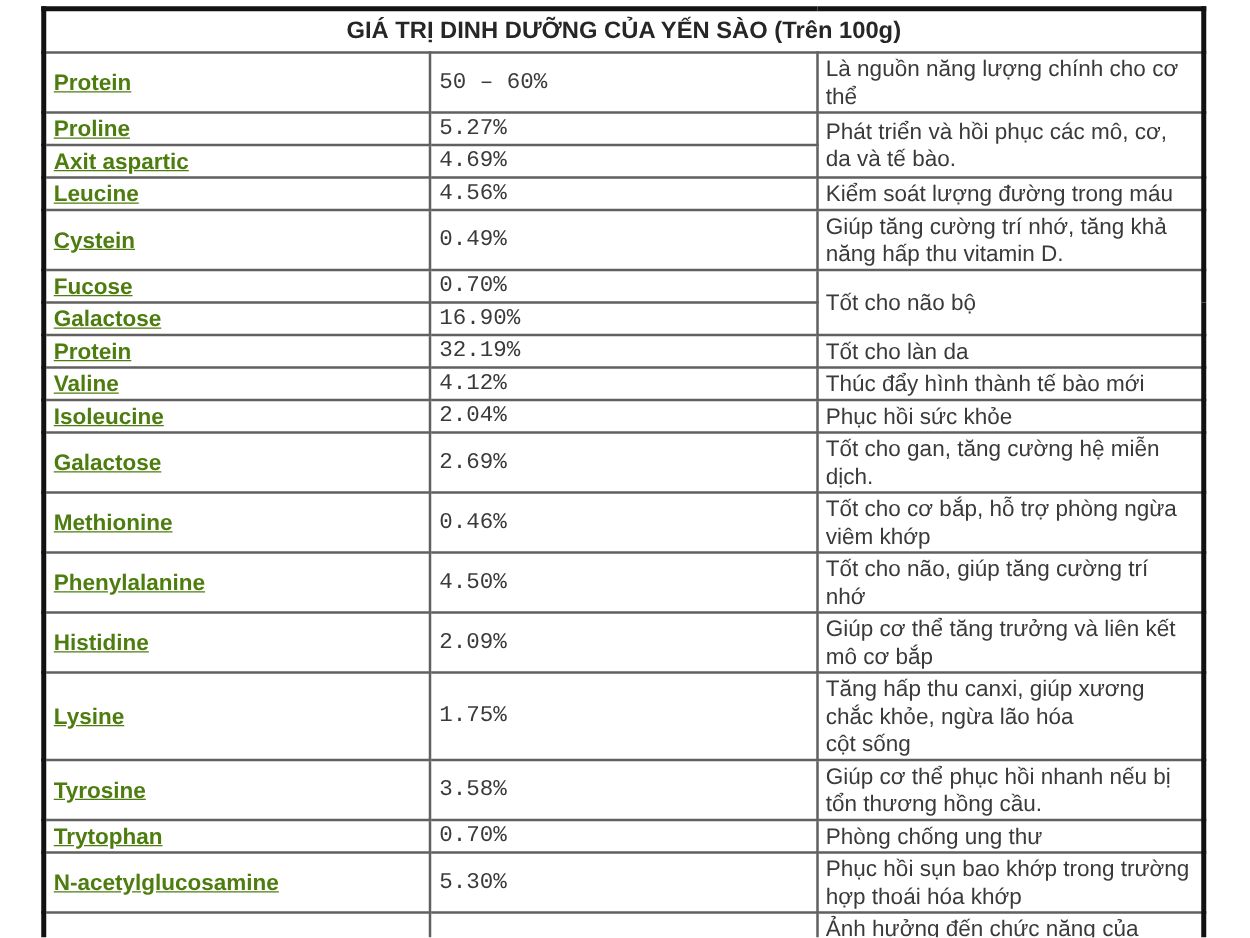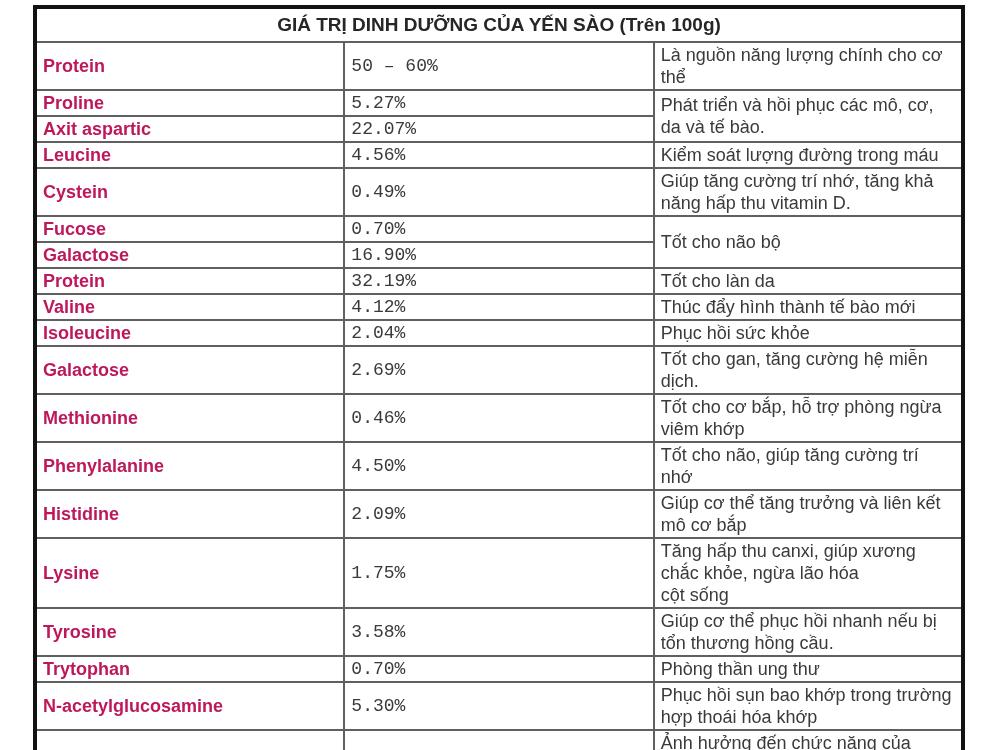--- a/index.html
+++ b/index.html
@@ -40,21 +40,22 @@
     height: 28px;
     font-size: 19px;
     font-weight: bold;
     text-align: center;
     color: #262626;
     padding: 2px 6px;
   }
   td.name {
     font-weight: bold;
     width: 252px;
-    color: #be185d;
+    color: #4d7c0f;
+    text-decoration: underline;
   }
   td.value {
     width: 90px;
     font-family: Liberation Mono, monospace;
   }
   td.desc {
     white-space: pre-line;
   }
   tbody td {
     height: 22px;
@@ -76,21 +77,21 @@
           <td class="value">50 – 60%</td>
           <td class="desc" rowspan="1">Là nguồn năng lượng chính cho cơ thể</td>
         </tr>
         <tr>
           <td class="name">Proline</td>
           <td class="value">5.27%</td>
           <td class="desc" rowspan="2">Phát triển và hồi phục các mô, cơ, da và tế bào.</td>
         </tr>
         <tr>
           <td class="name">Axit aspartic</td>
-          <td class="value">22.07%</td>
+          <td class="value">4.69%</td>
         </tr>
         <tr>
           <td class="name">Leucine</td>
           <td class="value">4.56%</td>
           <td class="desc" rowspan="1">Kiểm soát lượng đường trong máu</td>
         </tr>
         <tr>
           <td class="name">Cystein</td>
           <td class="value">0.49%</td>
           <td class="desc" rowspan="1">Giúp tăng cường trí nhớ, tăng khả năng hấp thu vitamin D.</td>
@@ -146,21 +147,21 @@
 cột sống</td>
         </tr>
         <tr>
           <td class="name">Tyrosine</td>
           <td class="value">3.58%</td>
           <td class="desc" rowspan="1">Giúp cơ thể phục hồi nhanh nếu bị tổn thương hồng cầu.</td>
         </tr>
         <tr>
           <td class="name">Trytophan</td>
           <td class="value">0.70%</td>
-          <td class="desc" rowspan="1">Phòng thần ung thư</td>
+          <td class="desc" rowspan="1">Phòng chống ung thư</td>
         </tr>
         <tr>
           <td class="name">N-acetylglucosamine</td>
           <td class="value">5.30%</td>
           <td class="desc" rowspan="1">Phục hồi sụn bao khớp trong trường hợp thoái hóa khớp</td>
         </tr>
         <tr>
           <td class="name">N-acetylgalactosamine</td>
           <td class="value">7.30%</td>
           <td class="desc" rowspan="1">Ảnh hưởng đến chức năng của khớp thần kinh, sự liên kết

